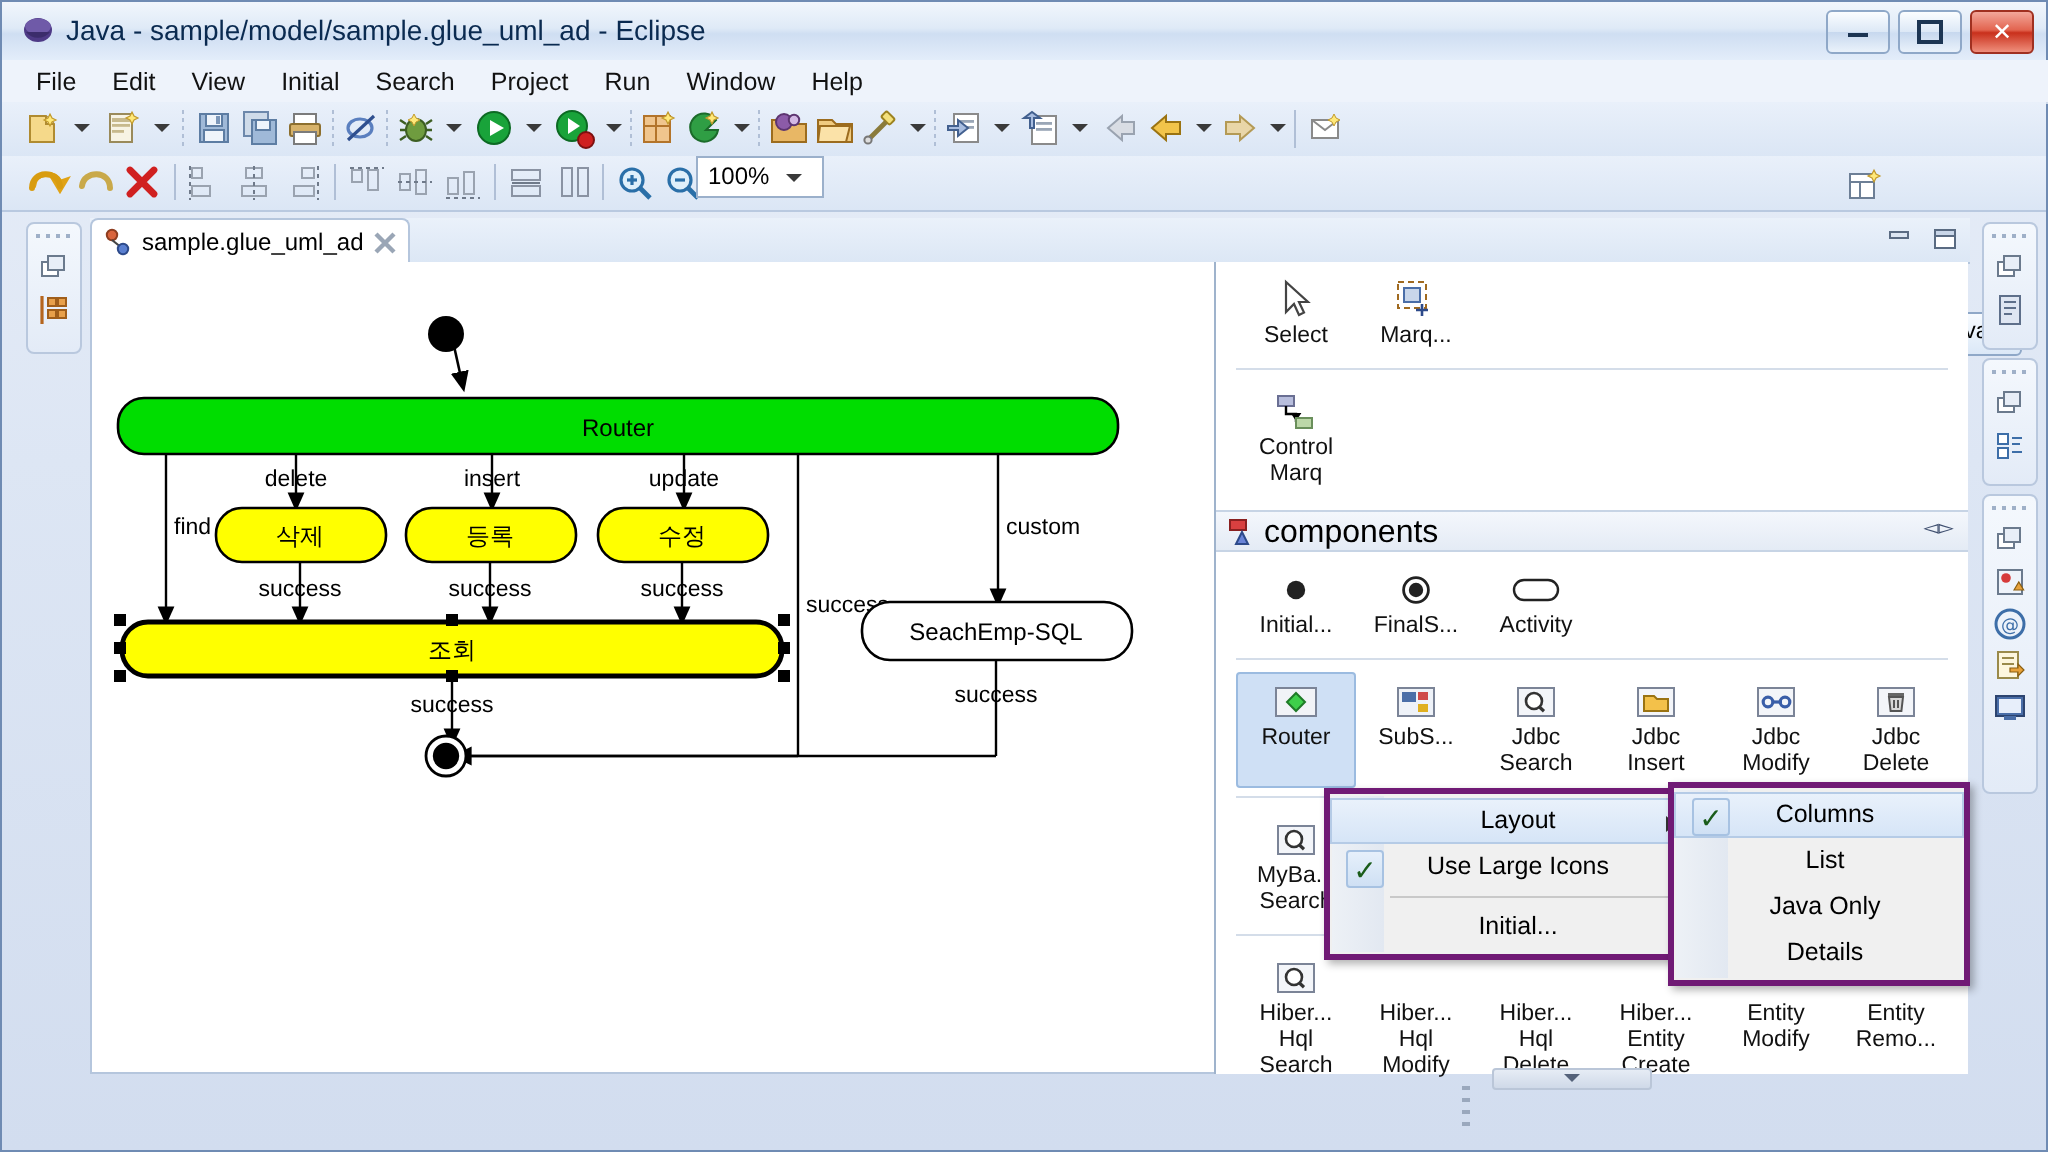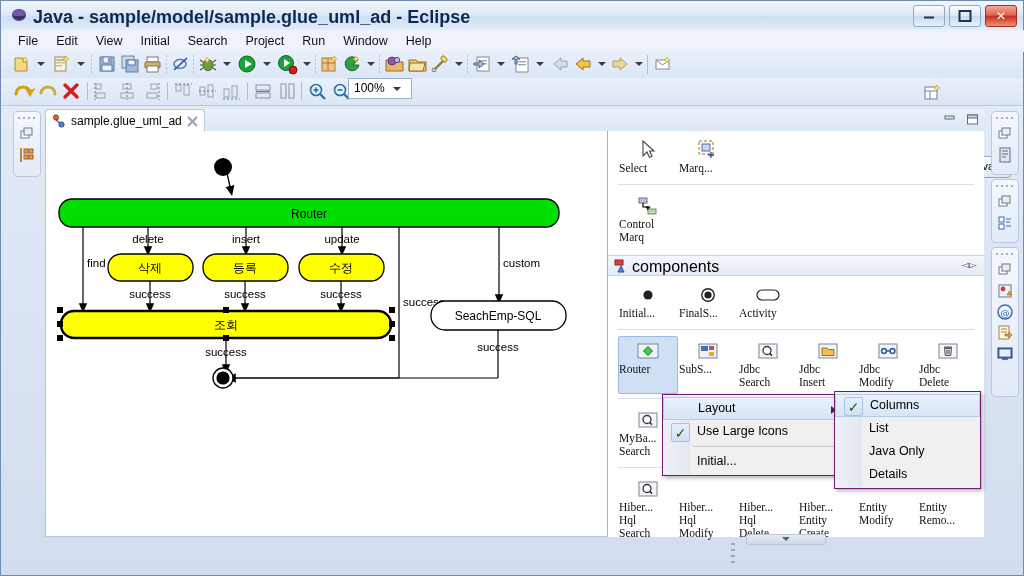--- a/index.html
+++ b/index.html
@@ -10,21 +10,21 @@
     background:#d6e0f0;
   }
   #app{position:relative;width:1024px;height:576px;
     background:linear-gradient(180deg,#e8eef8 0%,#dde6f4 40%,#d2ddef 100%);
     border:1px solid #6f8bb3;box-sizing:border-box;}
 
   
   .titlebar{position:absolute;left:0;top:0;width:1022px;height:29px;
     background:linear-gradient(180deg,#f1f6fc 0%,#dfeaf7 45%,#cfdef2 55%,#e3edfa 100%);
     border-bottom:1px solid #b6c7de;}
-  .title-text{position:absolute;left:32px;top:6px;font-size:18px;color:#0a2a50;white-space:nowrap;font-weight:bold;}
+  .title-text{position:absolute;left:32px;top:6px;font-size:14px;color:#0a2a50;white-space:nowrap;}
   .app-icon{position:absolute;left:10px;top:6px;width:16px;height:16px;}
   .wbtns{position:absolute;right:6px;top:4px;display:flex;gap:4px;}
   .wbtn{width:30px;height:20px;border:1px solid #8fa8c8;border-radius:3px;
     background:linear-gradient(180deg,#fbfdff 0%,#dce8f6 50%,#c7d8ee 51%,#eaf2fb 100%);
     position:relative;}
   .wbtn.close{background:linear-gradient(180deg,#f3a79a 0%,#e2644f 45%,#c9301c 52%,#ef8f7c 100%);
     border-color:#a03020;}
   .wbtn i{position:absolute;left:50%;top:50%;transform:translate(-50%,-50%);
     font-style:normal;font-size:11px;color:#223;line-height:1;}
   .wbtn.close i{color:#fff;font-weight:bold;font-size:12px;}
@@ -81,38 +81,38 @@
   
   .palette{position:absolute;left:561px;top:0px;width:377px;height:406px;
     background:#fff;border-left:1px solid #9fb3cc;box-sizing:border-box;}
   .pal-hdr{position:relative;height:20px;
     background:linear-gradient(180deg,#f4f7fc,#e4ebf5);border-bottom:1px solid #c7d4e5;}
   .pal-hdr .ht{position:absolute;left:24px;top:3px;font-size:12px;}
   .pal-hdr .hico{position:absolute;left:5px;top:3px;width:14px;height:14px;}
   .pal-hdr .hx{position:absolute;right:7px;top:3px;font-size:11px;color:#405070;}
   .pal-body{position:relative;}
   .pal-row{display:flex;padding:4px 0 2px 10px;}
-  .pitem{width:60px;font-size:11.5px;line-height:13px;color:#111;
-    padding:3px 0 4px;border:1px solid transparent;box-sizing:border-box;font-family:Liberation Serif, serif;}
+  .pitem{width:60px;text-align:center;font-size:11.5px;line-height:13px;color:#111;
+    padding:3px 0 4px;border:1px solid transparent;box-sizing:border-box;}
   .pitem.sel{background:#cfe0f5;border:1px solid #9bbbe0;border-radius:2px;}
   .picon{height:22px;display:flex;align-items:center;justify-content:center;margin-bottom:1px;}
   .hr{height:1px;background:#d4dde9;margin:2px 10px;}
   .grp-hdr{position:relative;height:19px;background:linear-gradient(180deg,#f4f7fc,#e4ebf5);
     border-top:1px solid #c7d4e5;border-bottom:1px solid #c7d4e5;}
   .grp-hdr .gt{position:absolute;left:24px;top:2px;font-size:16px;}
   .grp-hdr .gi{position:absolute;left:6px;top:3px;}
   .grp-hdr .gx{position:absolute;right:7px;top:3px;font-size:10px;color:#405070;}
   .scrollbtn{position:absolute;left:138px;bottom:2px;width:78px;height:9px;
     background:linear-gradient(180deg,#e6ecf5,#cfd9e8);border:1px solid #bac6d8;border-radius:2px;}
   .scrollbtn:after{content:"";position:absolute;left:50%;top:2px;margin-left:-4px;
     border-left:4px solid transparent;border-right:4px solid transparent;border-top:4px solid #55627a;}
 
   
-  .menu{position:absolute;background:#f0f0f0;border:1px solid #701a75;
-    box-shadow:2px 2px 4px rgba(0,0,0,.30);padding:2px 0;z-index:40;}
+  .menu{position:absolute;background:#f0f0f0;border:3px solid #701a75;
+    box-shadow:2px 2px 4px rgba(0,0,0,.30);padding:2px 0;z-index:40;text-align:center;}
   .menu .gutter{position:absolute;left:1px;top:1px;bottom:1px;width:26px;
     background:linear-gradient(90deg,#edf1f6,#e2e8f1);}
   .mi{position:relative;height:23px;line-height:23px;padding-left:34px;padding-right:28px;
     font-size:12.5px;white-space:nowrap;z-index:2;}
   .mi.hi{background:linear-gradient(180deg,#e9f1fb,#d6e5f7);border:1px solid #b5cbe6;
     height:21px;line-height:21px;}
   .mi .chk{position:absolute;left:8px;top:3px;width:17px;height:17px;
     display:flex;align-items:center;justify-content:center;
     color:#1a5c1a;font-size:14px;line-height:1;
     background:linear-gradient(180deg,#e6f0fb,#cfe0f4);border:1px solid #a7c2e2;border-radius:2px;}

